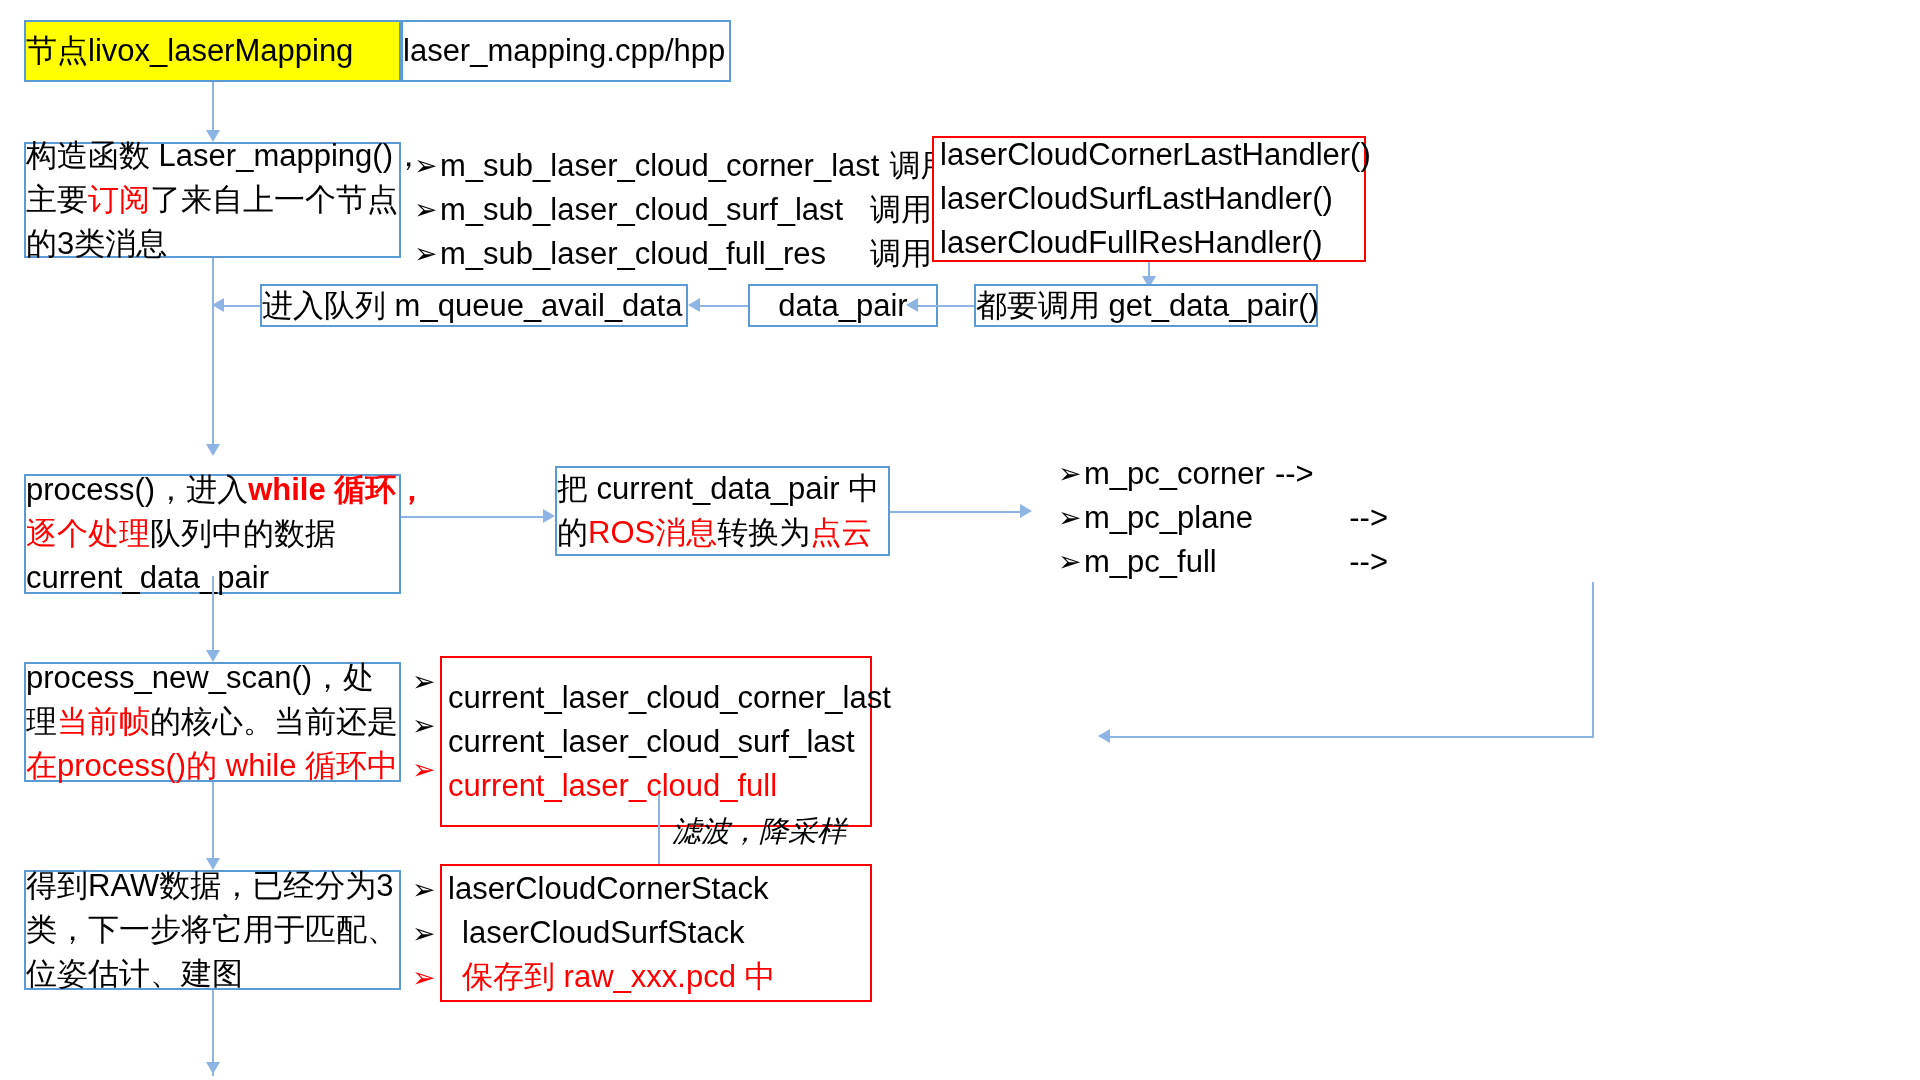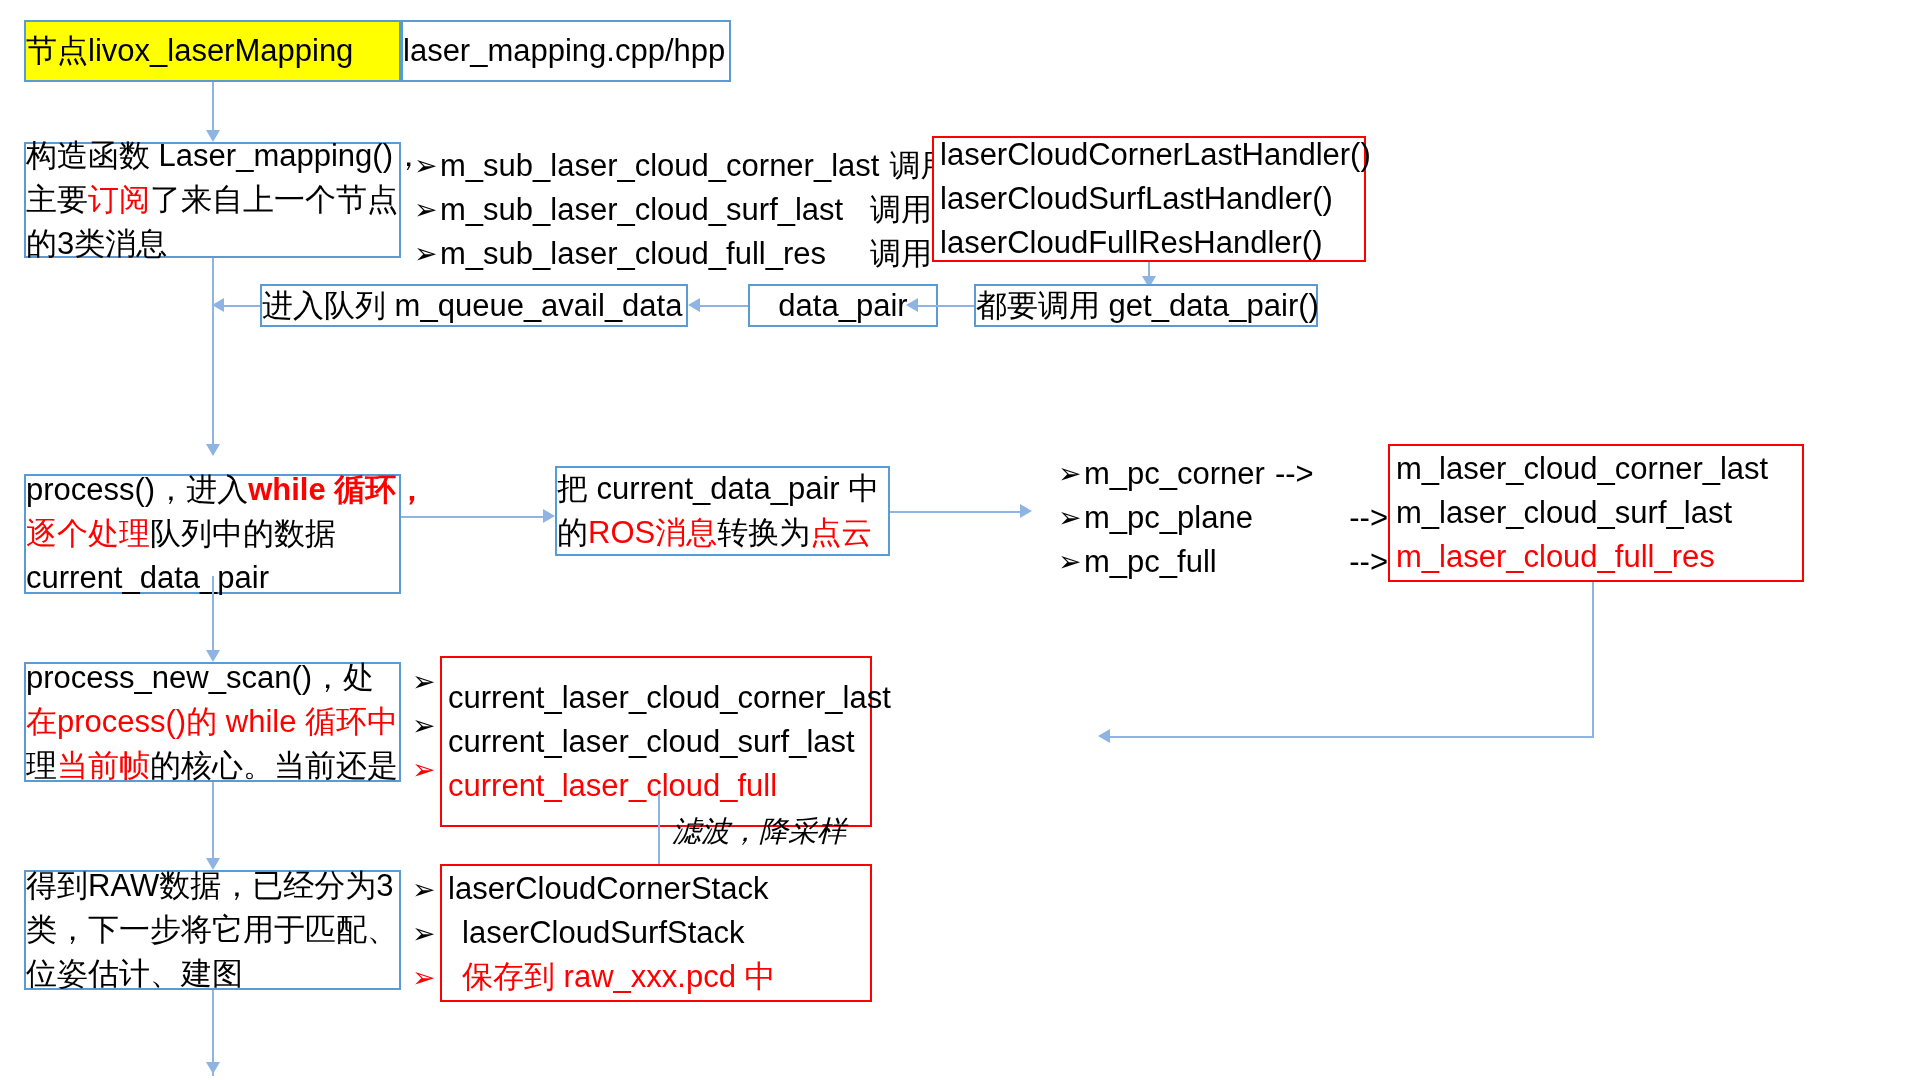--- a/index.html
+++ b/index.html
@@ -153,37 +153,32 @@
       <span class="bcell">m_pc_plane</span>
       <span class="bcell" style="margin-left:auto;">--&gt;</span>
     </div>
     <div class="brow">
       <span class="bullet">➢</span>
       <span class="bcell">m_pc_full</span>
       <span class="bcell" style="margin-left:auto;">--&gt;</span>
     </div>
   </div>
 
-  <div class="box red" style="left:1388px;top:444px;width:416px;height:138px;">
-    <div class="txt pad" style="padding-left:6px;">m_laser_cloud_corner_last</div>
-    <div class="txt pad" style="padding-left:6px;">m_laser_cloud_surf_last</div>
-    <div class="txt pad red-t" style="padding-left:6px;">m_laser_cloud_full_res</div>
-  </div>
 
   <div class="vline" style="left:1592px;top:582px;height:156px;"></div>
   <div class="hline" style="left:1110px;top:736px;width:484px;"></div>
   <div class="arrow-l" style="left:1098px;top:729px;"></div>
 
   <div class="vline" style="left:212px;top:576px;height:82px;"></div>
   <div class="arrow-d" style="left:206px;top:650px;"></div>
 
   <div class="box" style="left:24px;top:662px;width:377px;height:120px;">
     <div class="txt pad">process_new_scan()，处</div>
+    <div class="txt pad"><span>理</span><span class="red-t">当前帧</span><span>的核心。当前还是</span></div>
     <div class="txt pad red-t">在process()的 while 循环中</div>
-    <div class="txt pad"><span>理</span><span class="red-t">当前帧</span><span>的核心。当前还是</span></div>
   </div>
 
   <div class="blist" style="left:412px;top:660px;width:30px;">
     <div class="brow">
       <span class="bullet">➢</span>
     </div>
     <div class="brow">
       <span class="bullet">➢</span>
     </div>
     <div class="brow">

